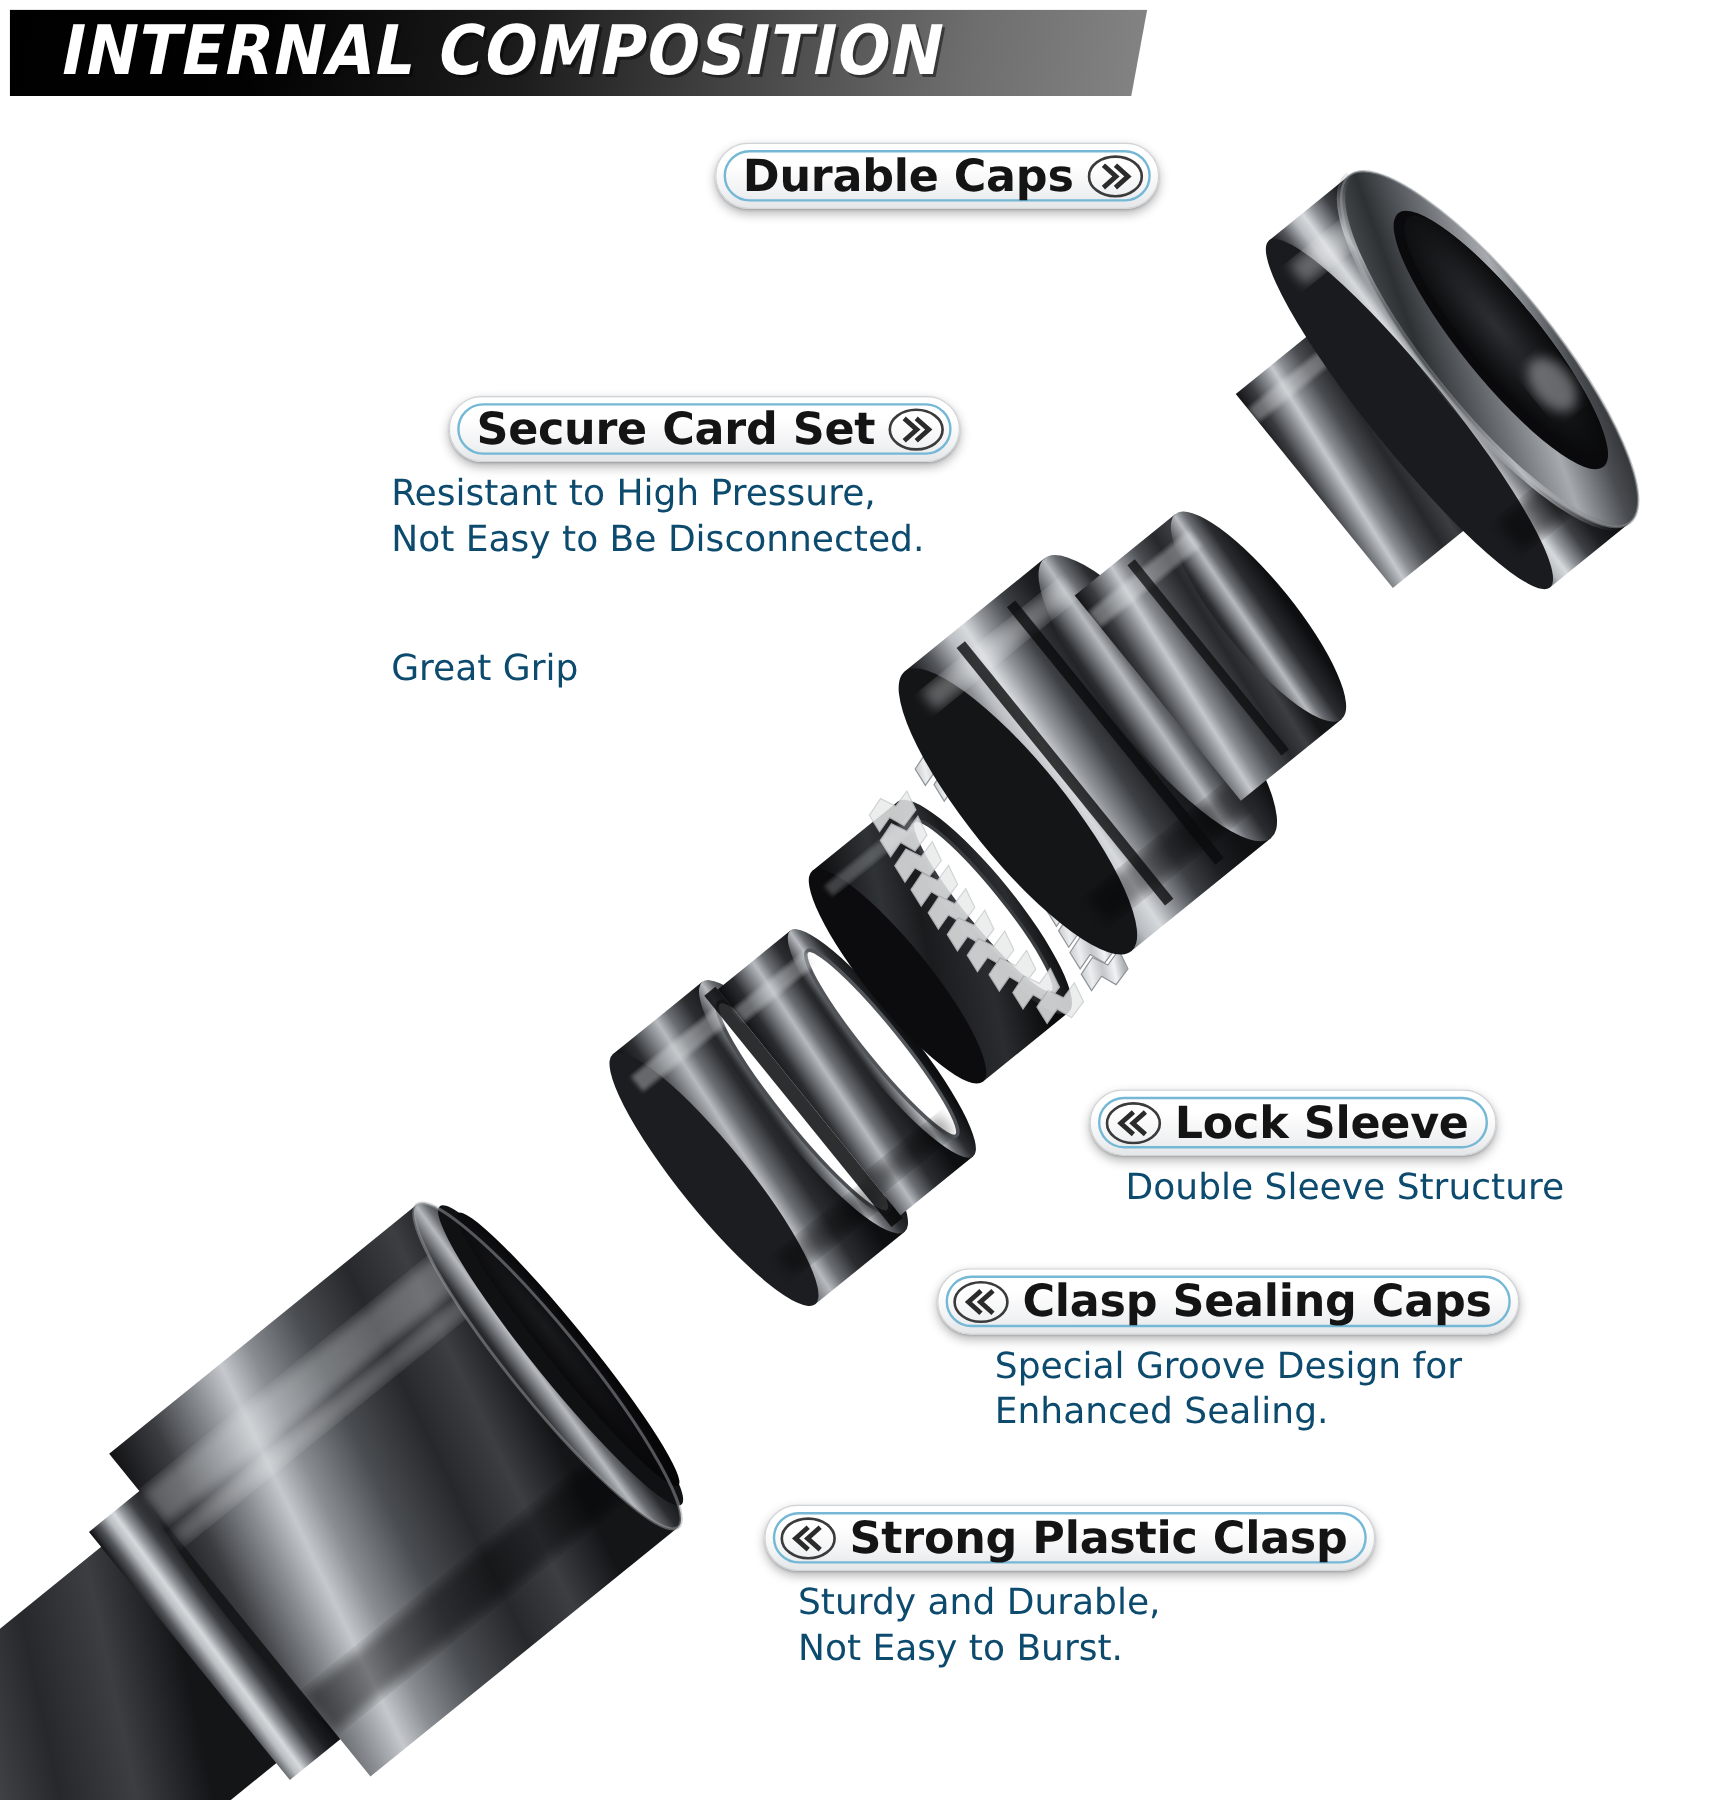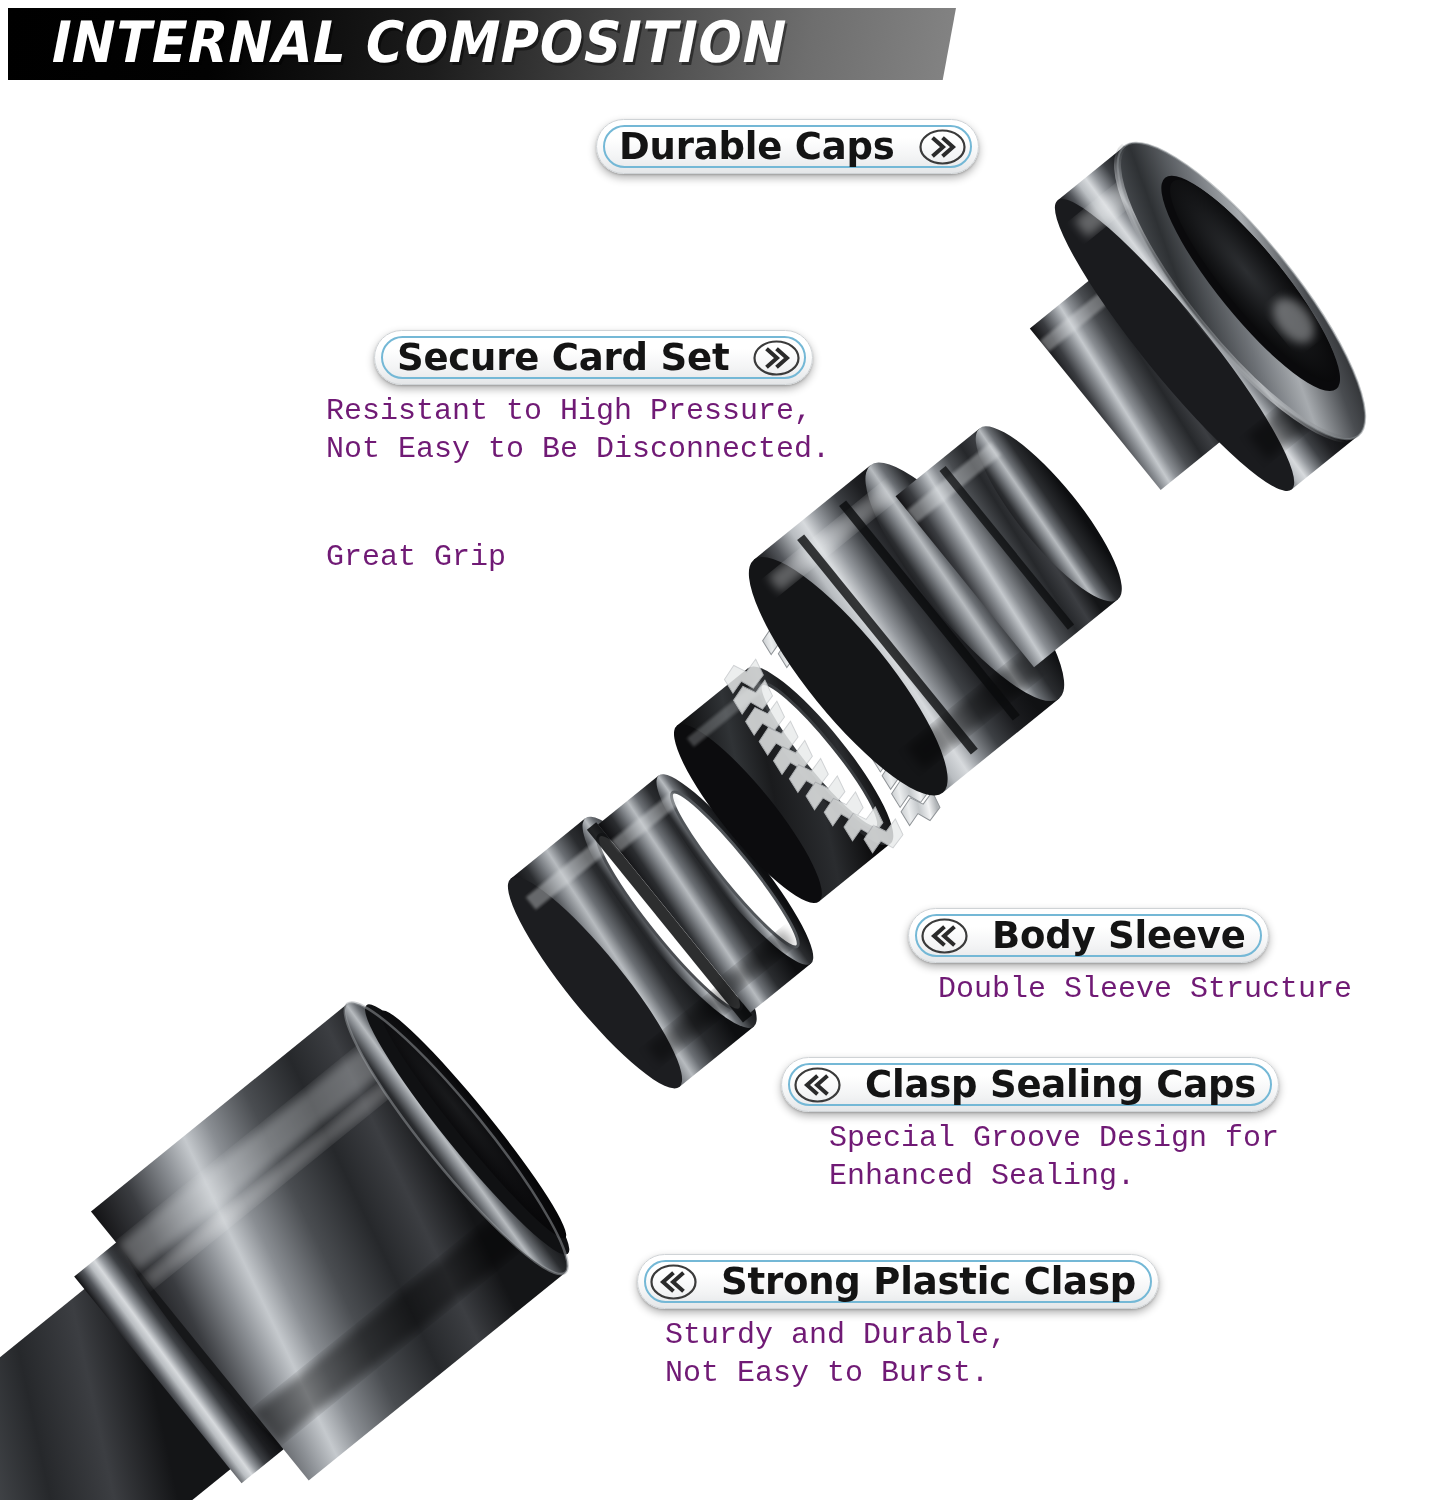--- a/index.html
+++ b/index.html
@@ -23,42 +23,42 @@
     text-shadow:3px 3px 0 rgba(0,0,0,.45);
   }
 
   
   #product-stage{position:absolute;left:0;top:0;width:1435px;height:1500px;overflow:hidden;z-index:1;}
   #product-stage svg{position:absolute;left:0;top:0;}
 
   
   .callout{position:absolute;z-index:20;}
   .pill{
-    display:inline-flex;align-items:center;gap:24px;
+    display:inline-flex;align-items:center;gap:11px;
     padding:7px 12px;border-radius:999px;
     background:linear-gradient(180deg,#ffffff 0%,#ffffff 34%,#f2f3f4 72%,#e4e6e8 100%);
     border:1px solid #cfd3d6;
     box-shadow:0 4px 9px rgba(0,0,0,.30), 0 1px 2px rgba(0,0,0,.18);
     position:relative;white-space:nowrap;
   }
   .pill::after{
     content:"";position:absolute;left:6px;right:6px;top:5px;bottom:5px;
     border:2px solid #74b8d6;border-radius:999px;pointer-events:none;
   }
   .pill-label{
     position:relative;z-index:2;color:#141414;
     font-size:37px;font-weight:bold;line-height:1.06;
     letter-spacing:-.2px;
   }
   .chev{position:relative;z-index:2;width:47px;height:36px;flex:0 0 auto;display:block;}
   .pill.right-chev{padding-left:22px;padding-right:12px;}
   .pill.left-chev{padding-left:12px;padding-right:22px;}
   .desc{
-    margin-top:8px;color:#701a75;font-size:30px;line-height:1.26;
-    font-weight:normal;white-space:pre-line;font-family:Liberation Mono, monospace;
+    margin-top:8px;color:#0c4a6e;font-size:30px;line-height:1.26;
+    font-weight:normal;white-space:pre-line;
   }
   
   #co-durable-caps{left:596px;top:119px;}
   #co-secure-card-set{left:374px;top:294px;margin-top:36px;}
   #co-secure-card-set .desc{margin-left:-48px;}
   #co-lock-clip-spring{left:218px;top:531px;}
   #co-lock-clip-spring .desc{margin-left:108px;}
   #co-lock-sleeve{left:908px;top:908px;}
   #co-lock-sleeve .desc{margin-left:30px;}
   #co-clasp-sealing-ring{left:781px;top:1057px;}
@@ -314,21 +314,21 @@
   <div class="desc">Great Grip</div>
 </div>
 
 <div class="callout" id="co-lock-sleeve">
   <div class="pill left-chev">
     <svg class="chev" viewBox="0 0 47 36">
       <ellipse cx="23.5" cy="18" rx="22" ry="16.5" fill="none" stroke="#3b3b3b" stroke-width="2.2"></ellipse>
       <path d="M32 10 L23 18 L32 26" fill="none" stroke="#2b2b2b" stroke-width="4" stroke-linecap="square"></path>
       <path d="M22 10 L13 18 L22 26" fill="none" stroke="#2b2b2b" stroke-width="4" stroke-linecap="square"></path>
     </svg>
-    <span class="pill-label">Body Sleeve</span>
+    <span class="pill-label">Lock Sleeve</span>
   </div>
   <div class="desc">Double Sleeve Structure</div>
 </div>
 
 <div class="callout" id="co-clasp-sealing-ring">
   <div class="pill left-chev">
     <svg class="chev" viewBox="0 0 47 36">
       <ellipse cx="23.5" cy="18" rx="22" ry="16.5" fill="none" stroke="#3b3b3b" stroke-width="2.2"></ellipse>
       <path d="M32 10 L23 18 L32 26" fill="none" stroke="#2b2b2b" stroke-width="4" stroke-linecap="square"></path>
       <path d="M22 10 L13 18 L22 26" fill="none" stroke="#2b2b2b" stroke-width="4" stroke-linecap="square"></path>

